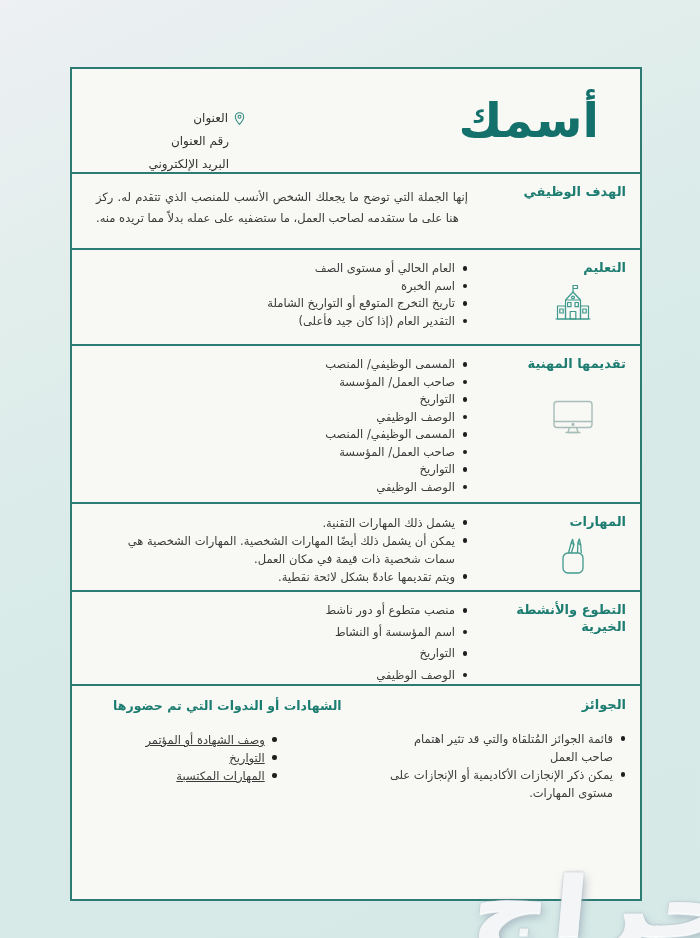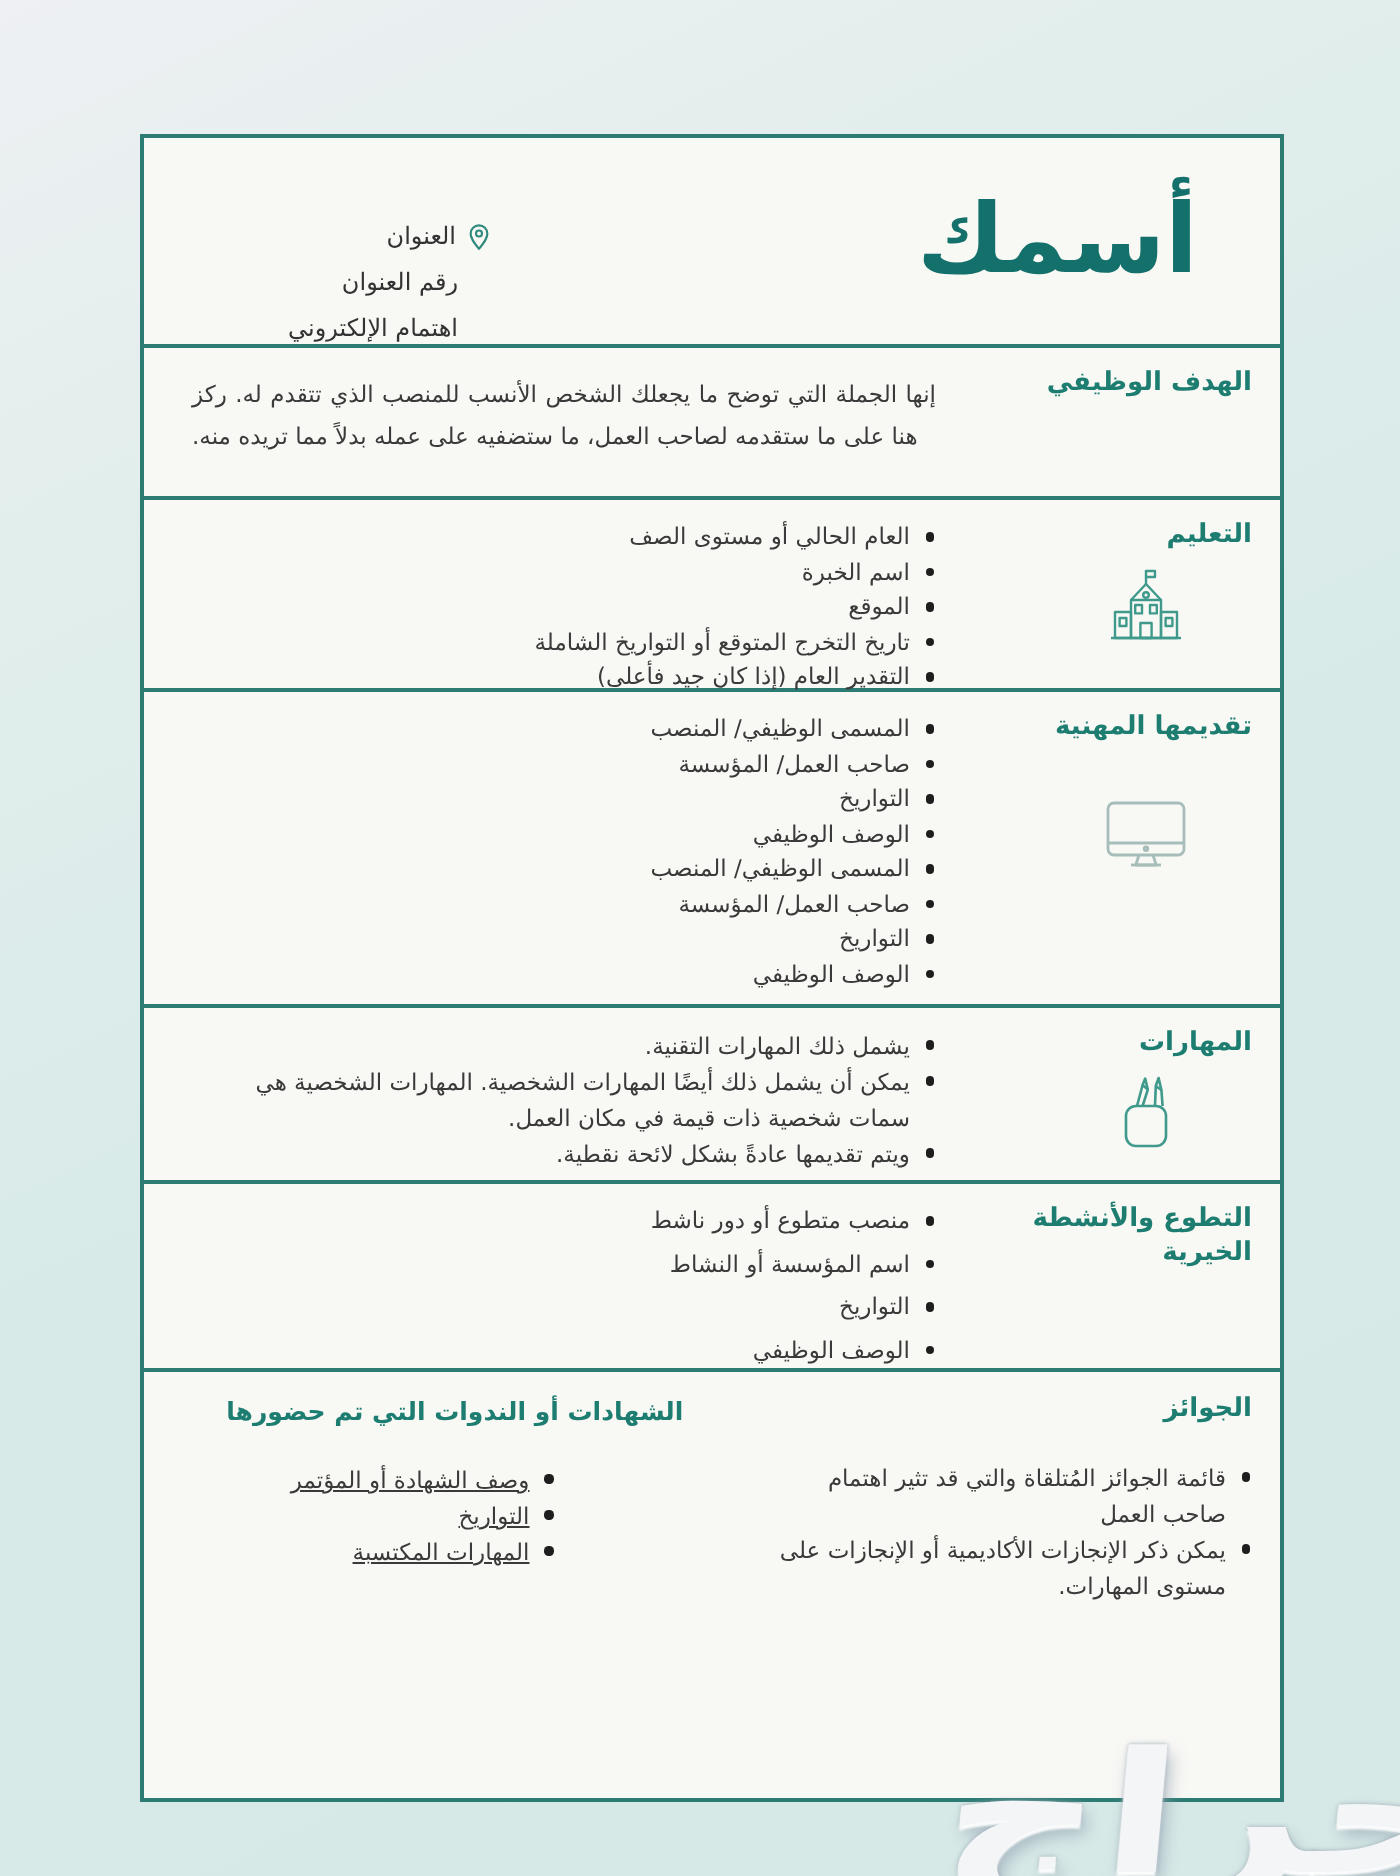--- a/index.html
+++ b/index.html
@@ -92,21 +92,21 @@
       <div class="cline first">
         <span class="pin">
           <svg width="15" height="15" viewBox="0 0 24 24" fill="none" stroke="#2f8a7d" stroke-width="1.7" stroke-linejoin="round">
             <path d="M12 21.5C8.2 16.8 5.3 13.2 5.3 9.4a6.7 6.7 0 1 1 13.4 0c0 3.8-2.9 7.4-6.7 12.1z"></path>
             <circle cx="12" cy="9.2" r="2.4"></circle>
           </svg>
         </span>
         <span>العنوان</span>
       </div>
       <div class="cline">رقم العنوان</div>
-      <div class="cline">اهتمام الإلكتروني</div>
+      <div class="cline">البريد الإلكتروني</div>
     </div>
   </div>
 
   <div class="section sec-objective">
     <div class="title-col">
       <div class="sec-title">الهدف الوظيفي</div>
     </div>
     <div class="content-col">
       <p class="objective-text">إنها الجملة التي توضح ما يجعلك الشخص الأنسب للمنصب الذي تتقدم له. ركز هنا على ما ستقدمه لصاحب العمل، ما ستضفيه على عمله بدلاً مما تريده منه.</p>
     </div>
@@ -130,21 +130,20 @@
           <rect x="6.8" y="26" width="3.4" height="4"></rect>
           <rect x="29.8" y="26" width="3.4" height="4"></rect>
           <line x1="2.5" y1="36" x2="37.5" y2="36"></line>
         </svg>
       </div>
     </div>
     <div class="content-col">
       <ul class="bullets">
           <li>العام الحالي أو مستوى الصف</li>
           <li>اسم الخبرة</li>
-          <li>الموقع</li>
           <li>تاريخ التخرج المتوقع أو التواريخ الشاملة</li>
           <li>التقدير العام (إذا كان جيد فأعلى)</li>
         </ul>
     </div>
   </div>
 
   <div class="section sec-experience">
     <div class="title-col">
       <div class="sec-title">تقديمها المهنية</div>
       <div class="icon-wrap exp">

